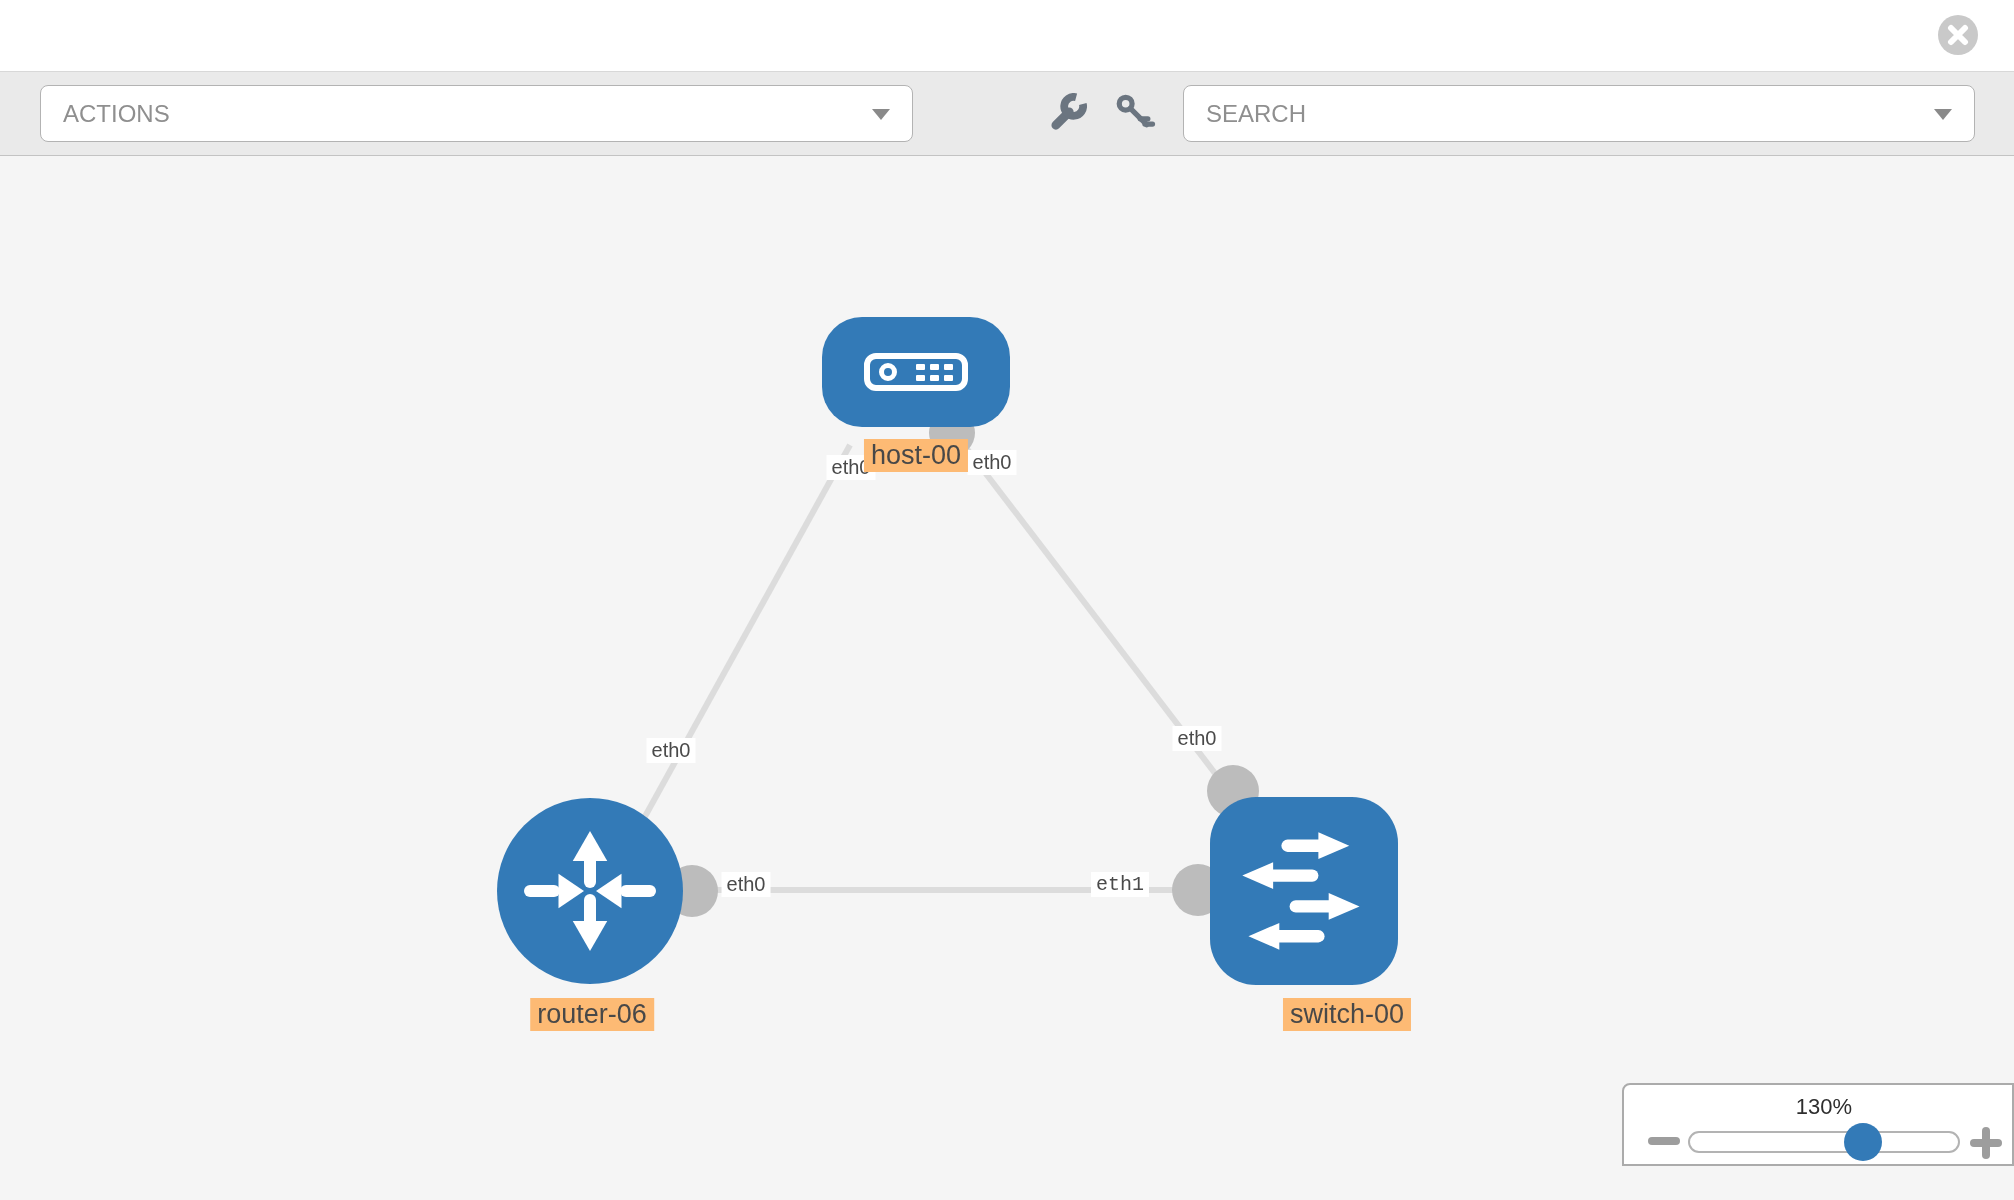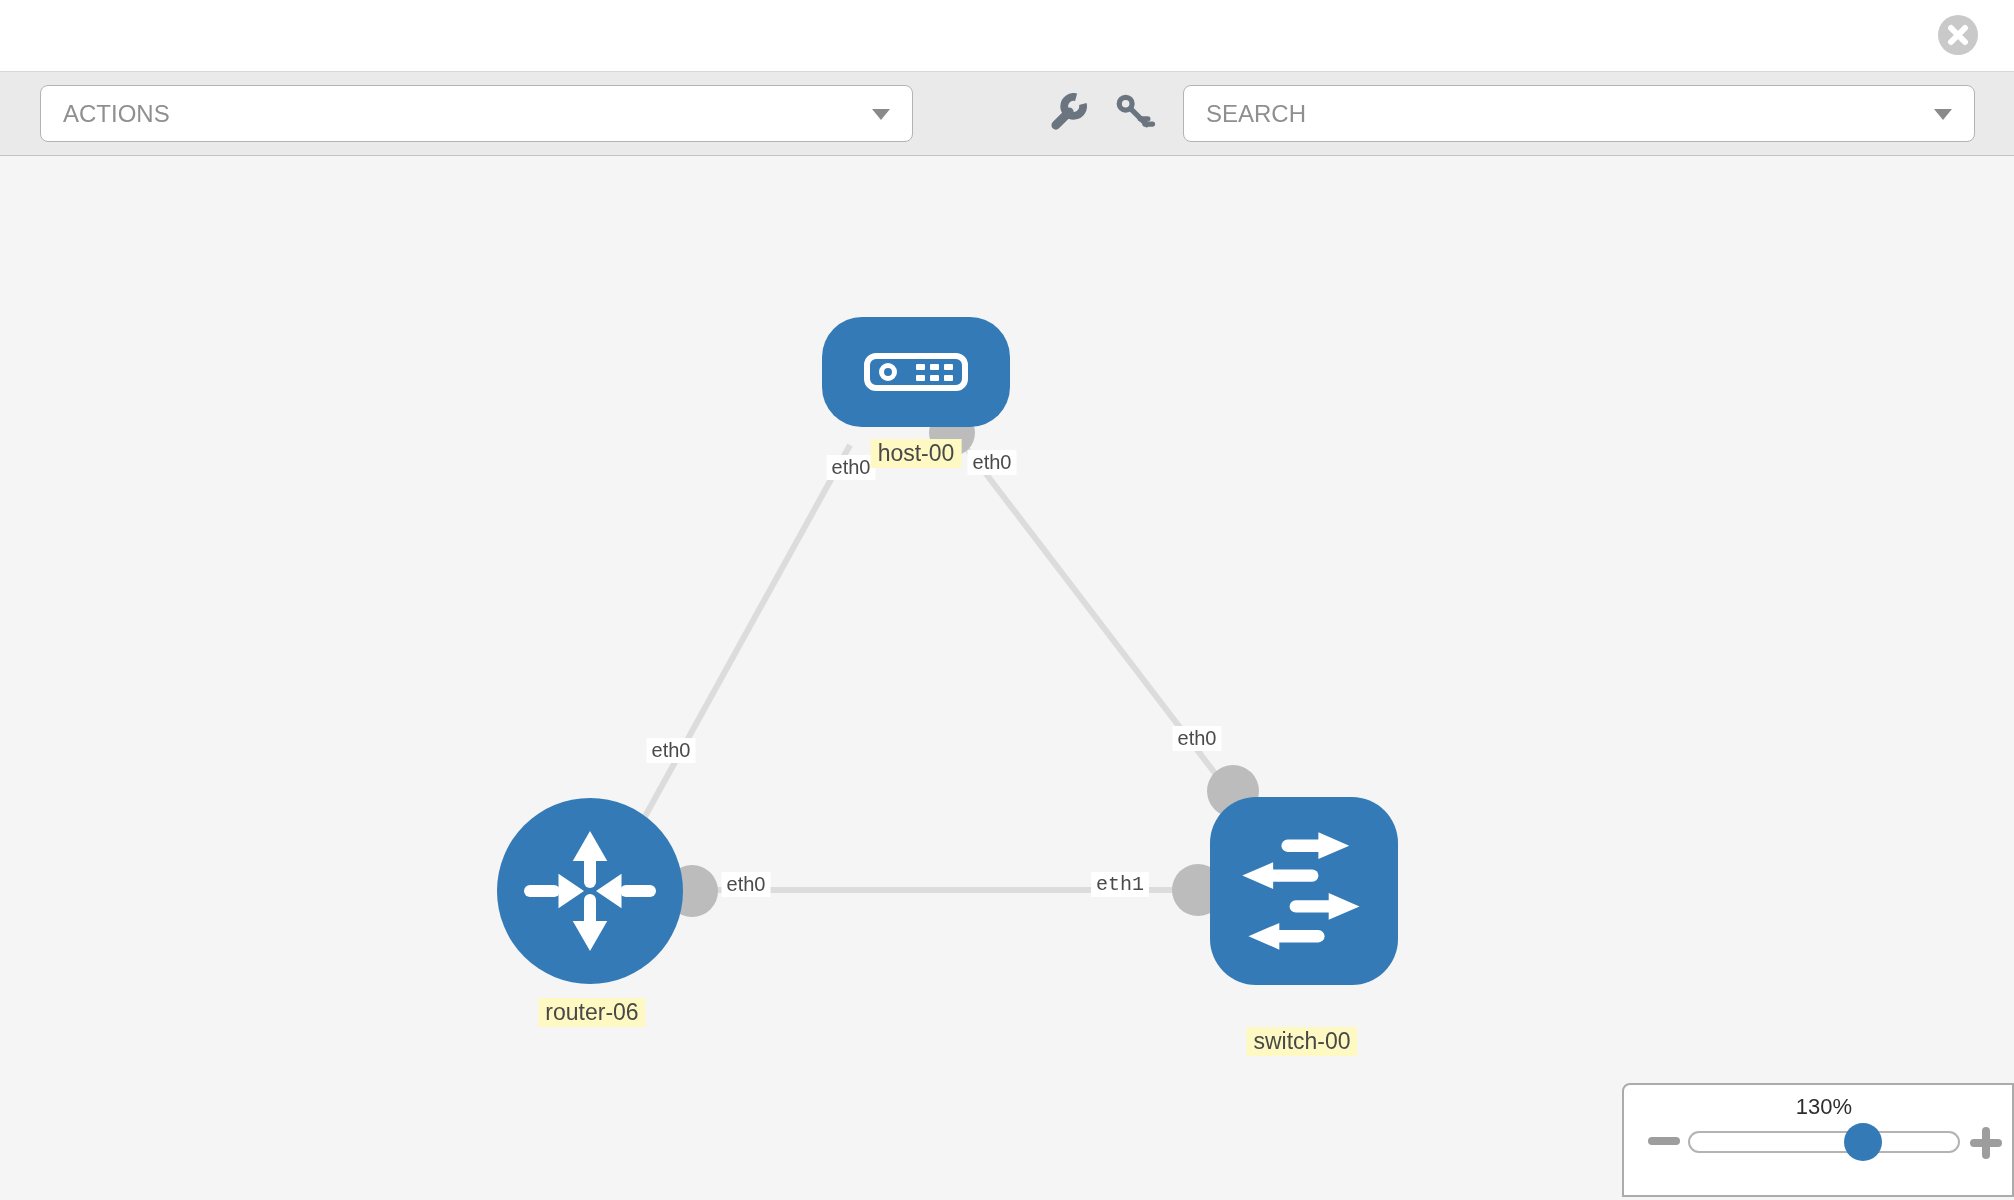--- a/index.html
+++ b/index.html
@@ -62,42 +62,42 @@
   .node {
     position: absolute; background: #337ab7;
     display: flex; align-items: center; justify-content: center; cursor: pointer;
   }
   #node-host   { left: 822px;  top: 161px; width: 188px; height: 110px; border-radius: 40px; }
   #node-router { left: 497px;  top: 642px; width: 186px; height: 186px; border-radius: 50%; }
   #node-switch { left: 1210px; top: 641px; width: 188px; height: 188px; border-radius: 46px; }
 
   .node-label {
     position: absolute; transform: translateX(-50%);
-    background: #fef9c3; color: #484848; font-size: 23px;
+    background: #fdba74; color: #484848; font-size: 27px;
     padding: 1px 7px; white-space: nowrap;
   }
   .port-label {
     position: absolute; transform: translateX(-50%);
     background: #ffffff; color: #4a4a4a; font-size: 20px;
     padding: 1px 5px; white-space: nowrap;
   }
   #label-host    { left: 916px;  top: 283px; }
   #label-router  { left: 592px;  top: 842px; }
-  #label-switch  { left: 1302px; top: 842px; margin-top: 29px; }
+  #label-switch  { left: 1347px; top: 842px; }
   #port-host-left   { left: 851px;  top: 299px; }
   #port-host-right  { left: 992px;  top: 294px; }
   #port-router-top  { left: 671px;  top: 582px; }
   #port-switch-top  { left: 1197px; top: 570px; }
   #port-link3-left  { left: 746px;  top: 716px; }
   #port-switch-under{ left: 1119px; top: 716px; }
   #port-switch-left { left: 1120px; top: 716px; font-family: Liberation Mono, monospace; }
 
   
   .zoom-panel {
-    position: absolute; left: 1622px; top: 1083px; width: 392px; height: 114px;
+    position: absolute; left: 1622px; top: 1083px; width: 392px; height: 83px;
     background: #ffffff; border: 2px solid #ababab; border-radius: 8px 0 0 0;
   }
   .zoom-level {
     position: absolute; left: 64px; top: 9px; width: 272px;
     text-align: center; font-size: 22px; color: #2e2e2e;
   }
   .zoom-minus {
     position: absolute; left: 24px; top: 52px; width: 32px; height: 8px;
     background: #9d9d9d; border-radius: 4px; cursor: pointer;
   }

